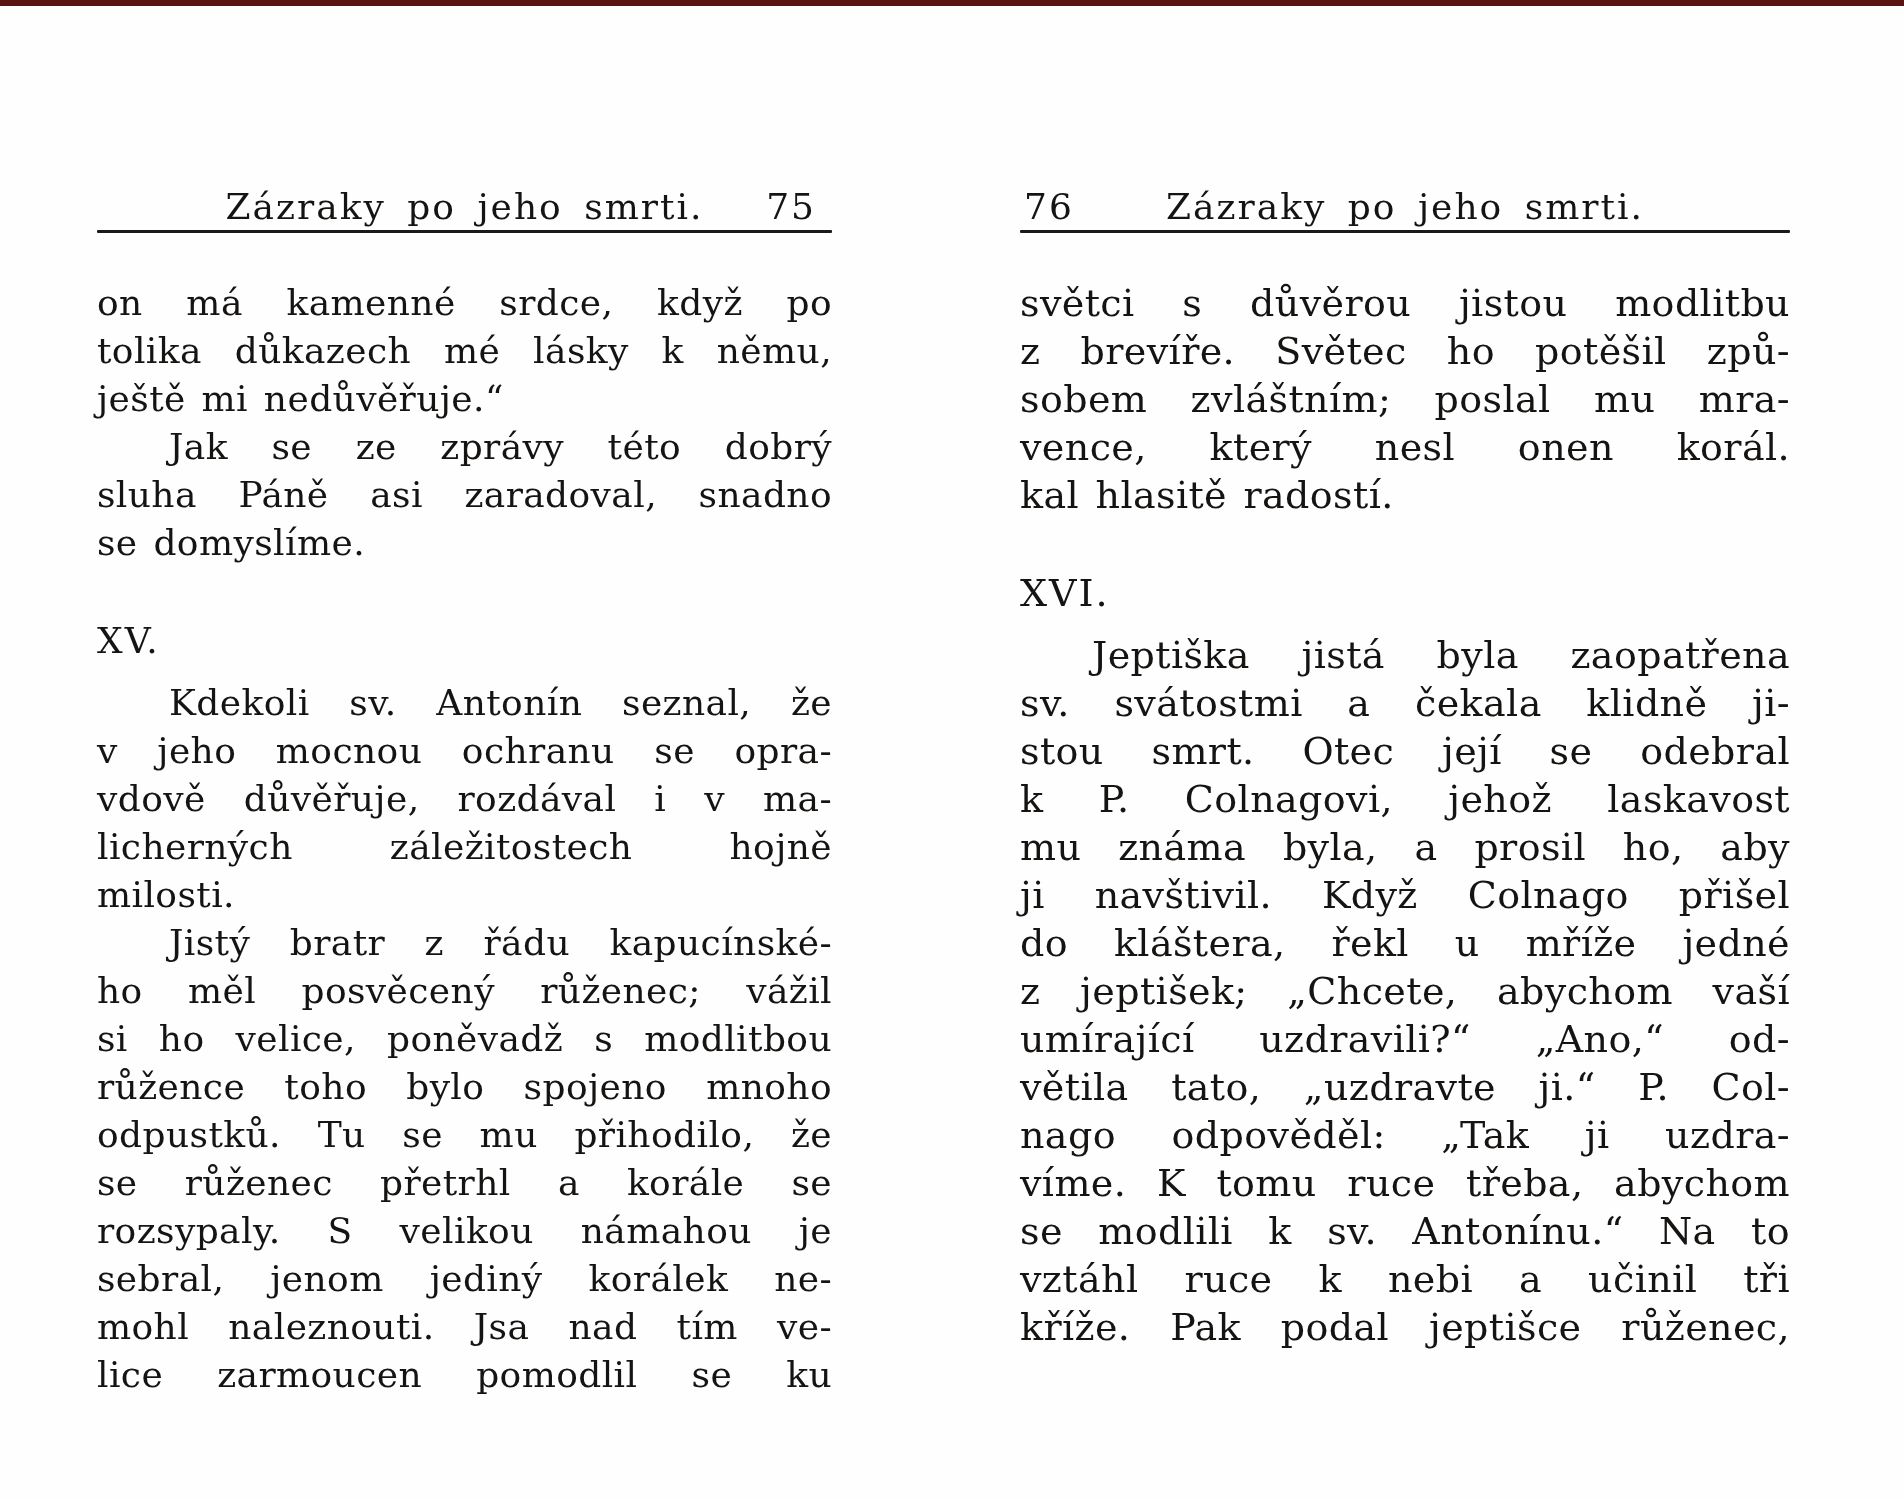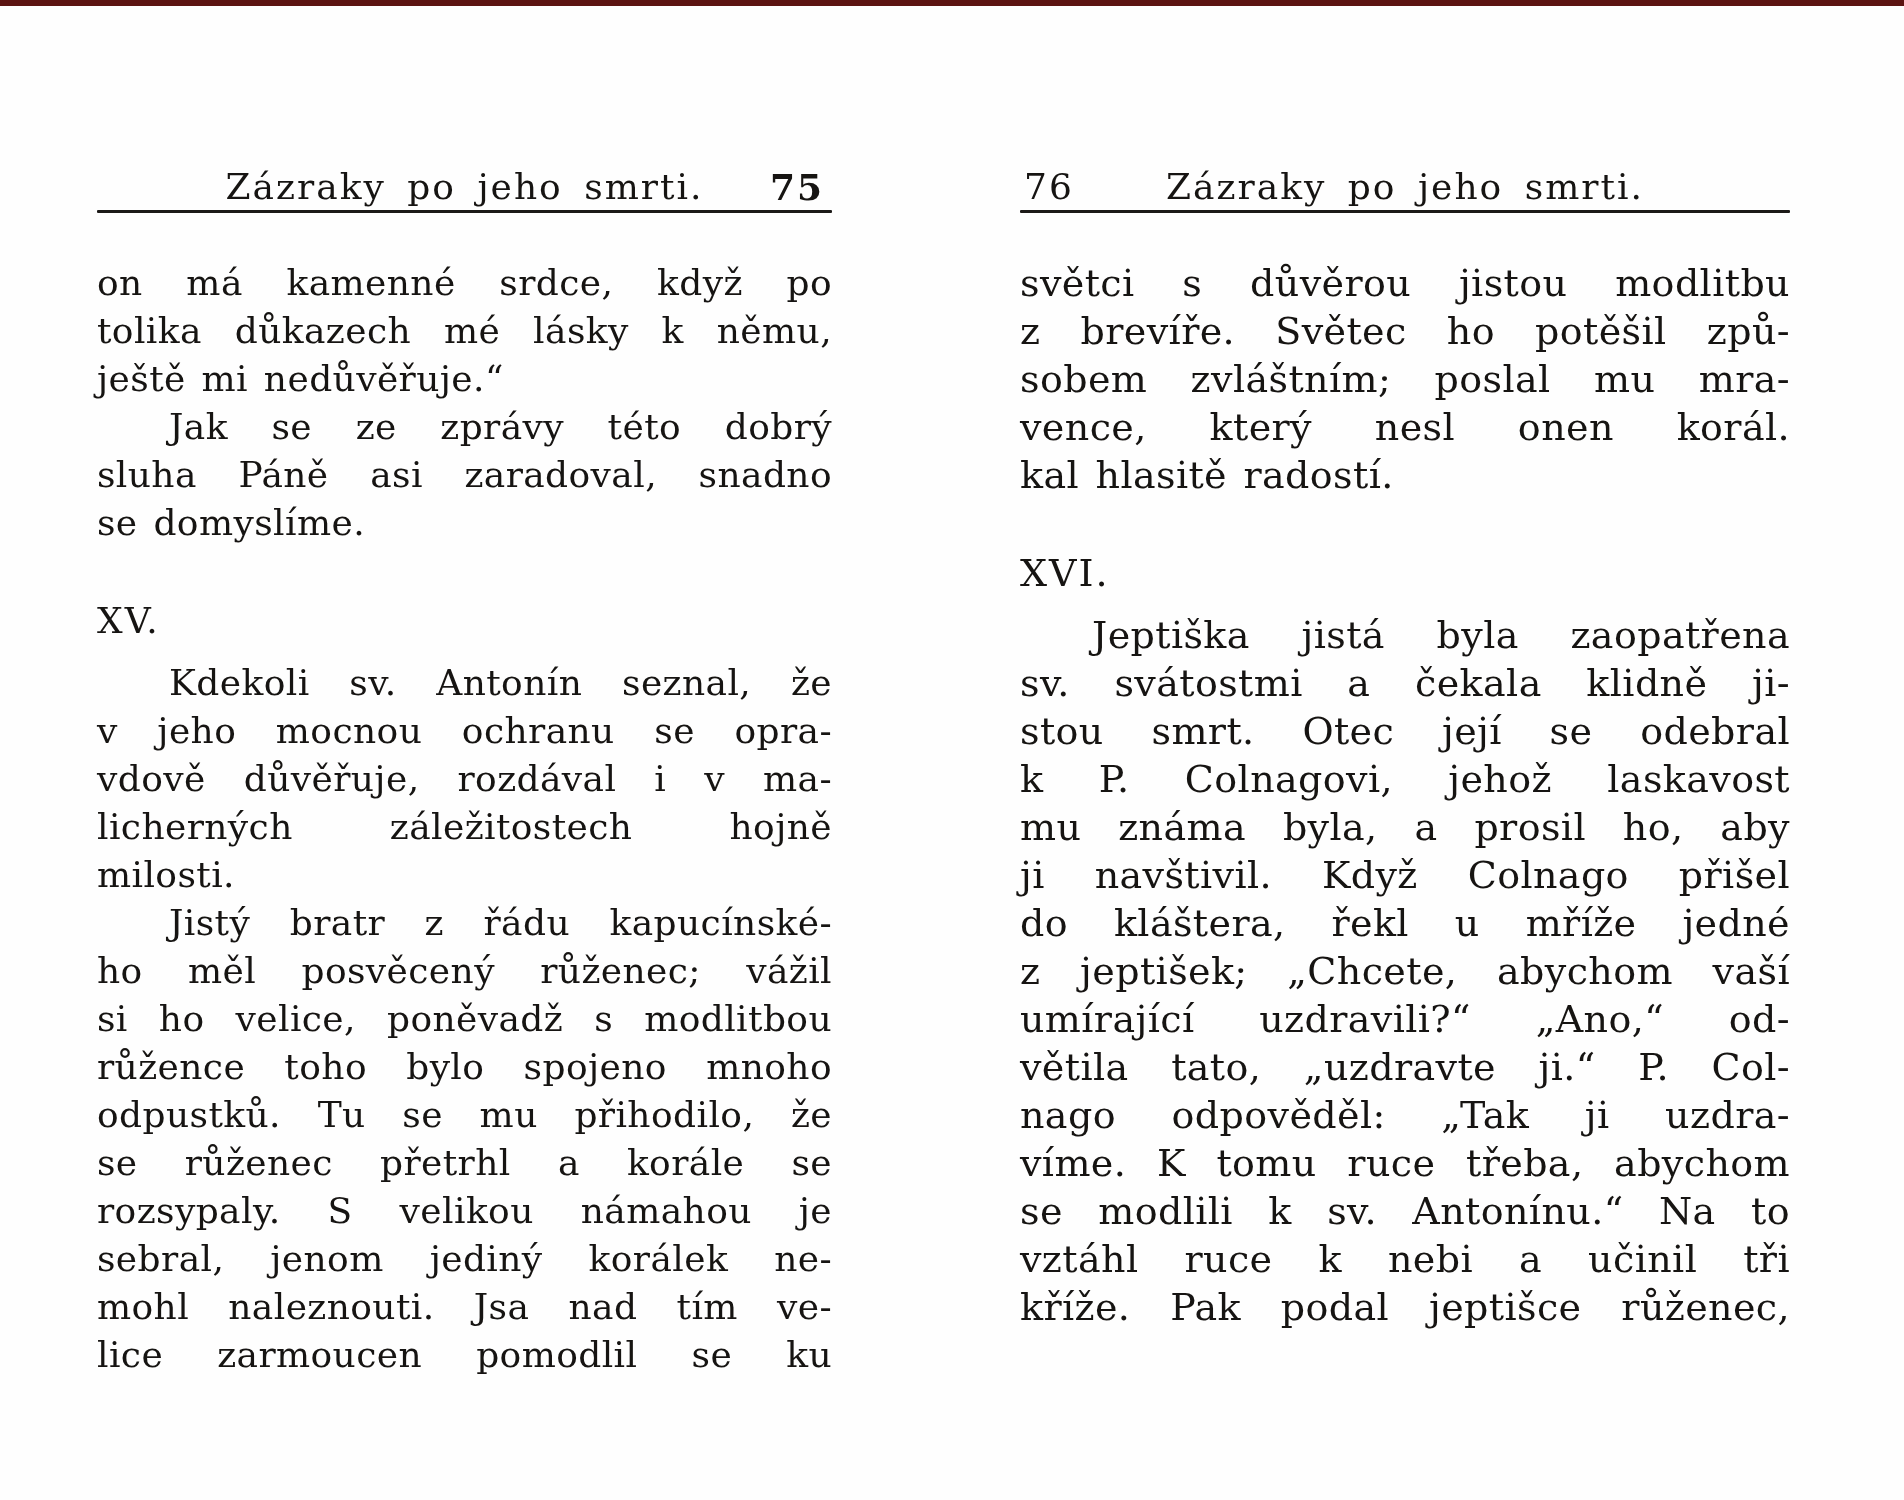--- a/index.html
+++ b/index.html
@@ -31,33 +31,33 @@
   }
   .page-left  { left: 97px;  width: 735px; }
   .page-right { left: 1020px; width: 770px; }
 
   .pg-header {
     position: relative;
     height: 50px;
     font-size: 36px;
     letter-spacing: 2px;
     word-spacing: 8px;
+    margin-top: 20px;
   }
   .pg-header .running-title {
     position: absolute;
     left: 50%;
     transform: translateX(-50%);
     top: 6px;
     white-space: nowrap;
   }
   .pg-header .pagenum-right {
     position: absolute;
-    right: 8px;
+    right: 16px;
     top: 6px;
-    font-weight: bold;
   }
   .pg-header .pagenum-left {
     position: absolute;
     left: 4px;
     top: 6px;
   }
   .rule {
     height: 3px;
     background: #1c1a18;
     border-radius: 1px;

